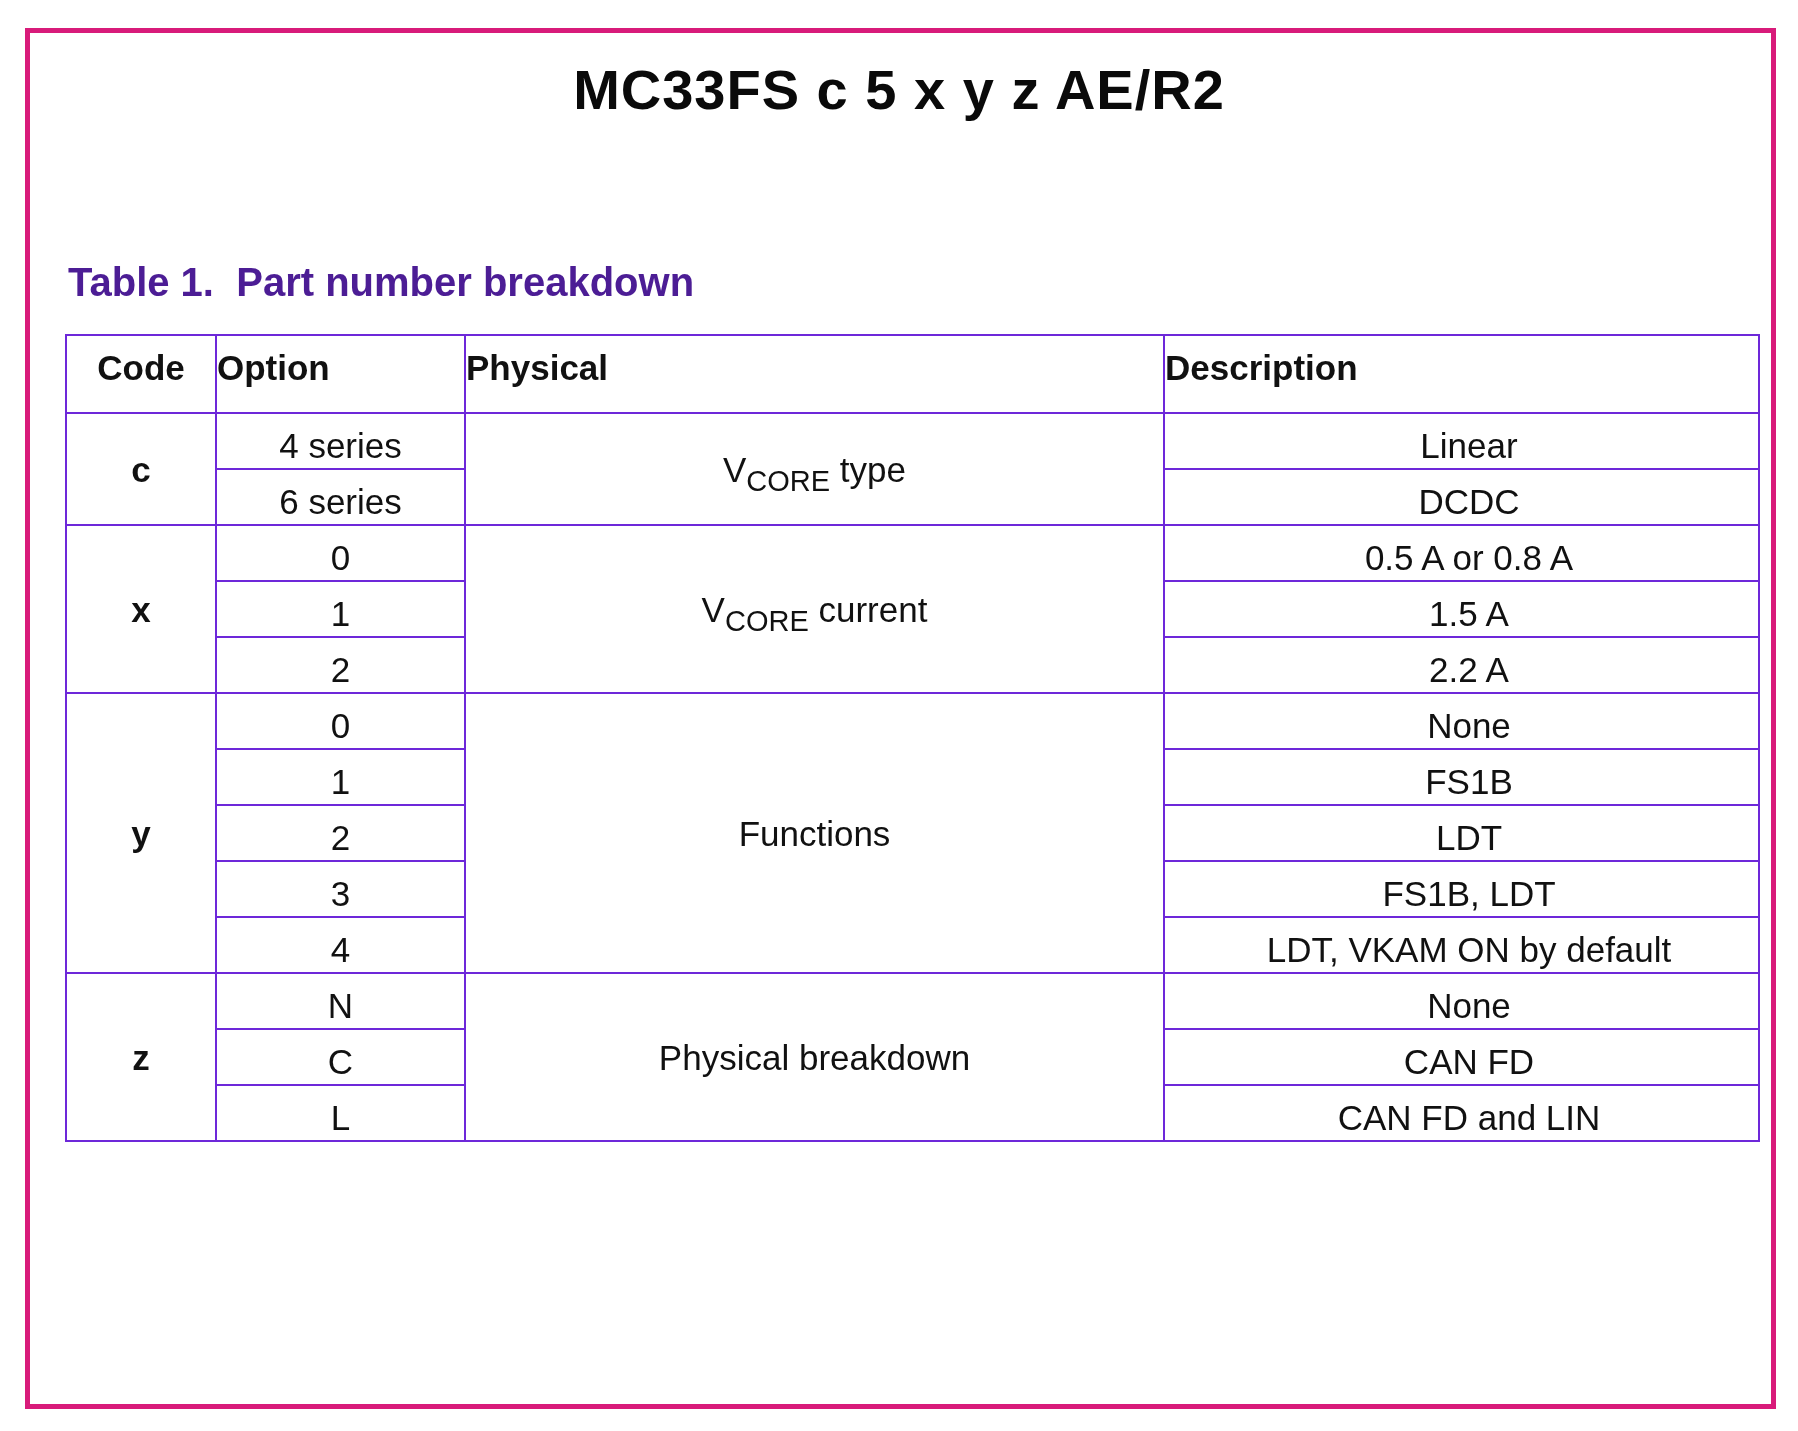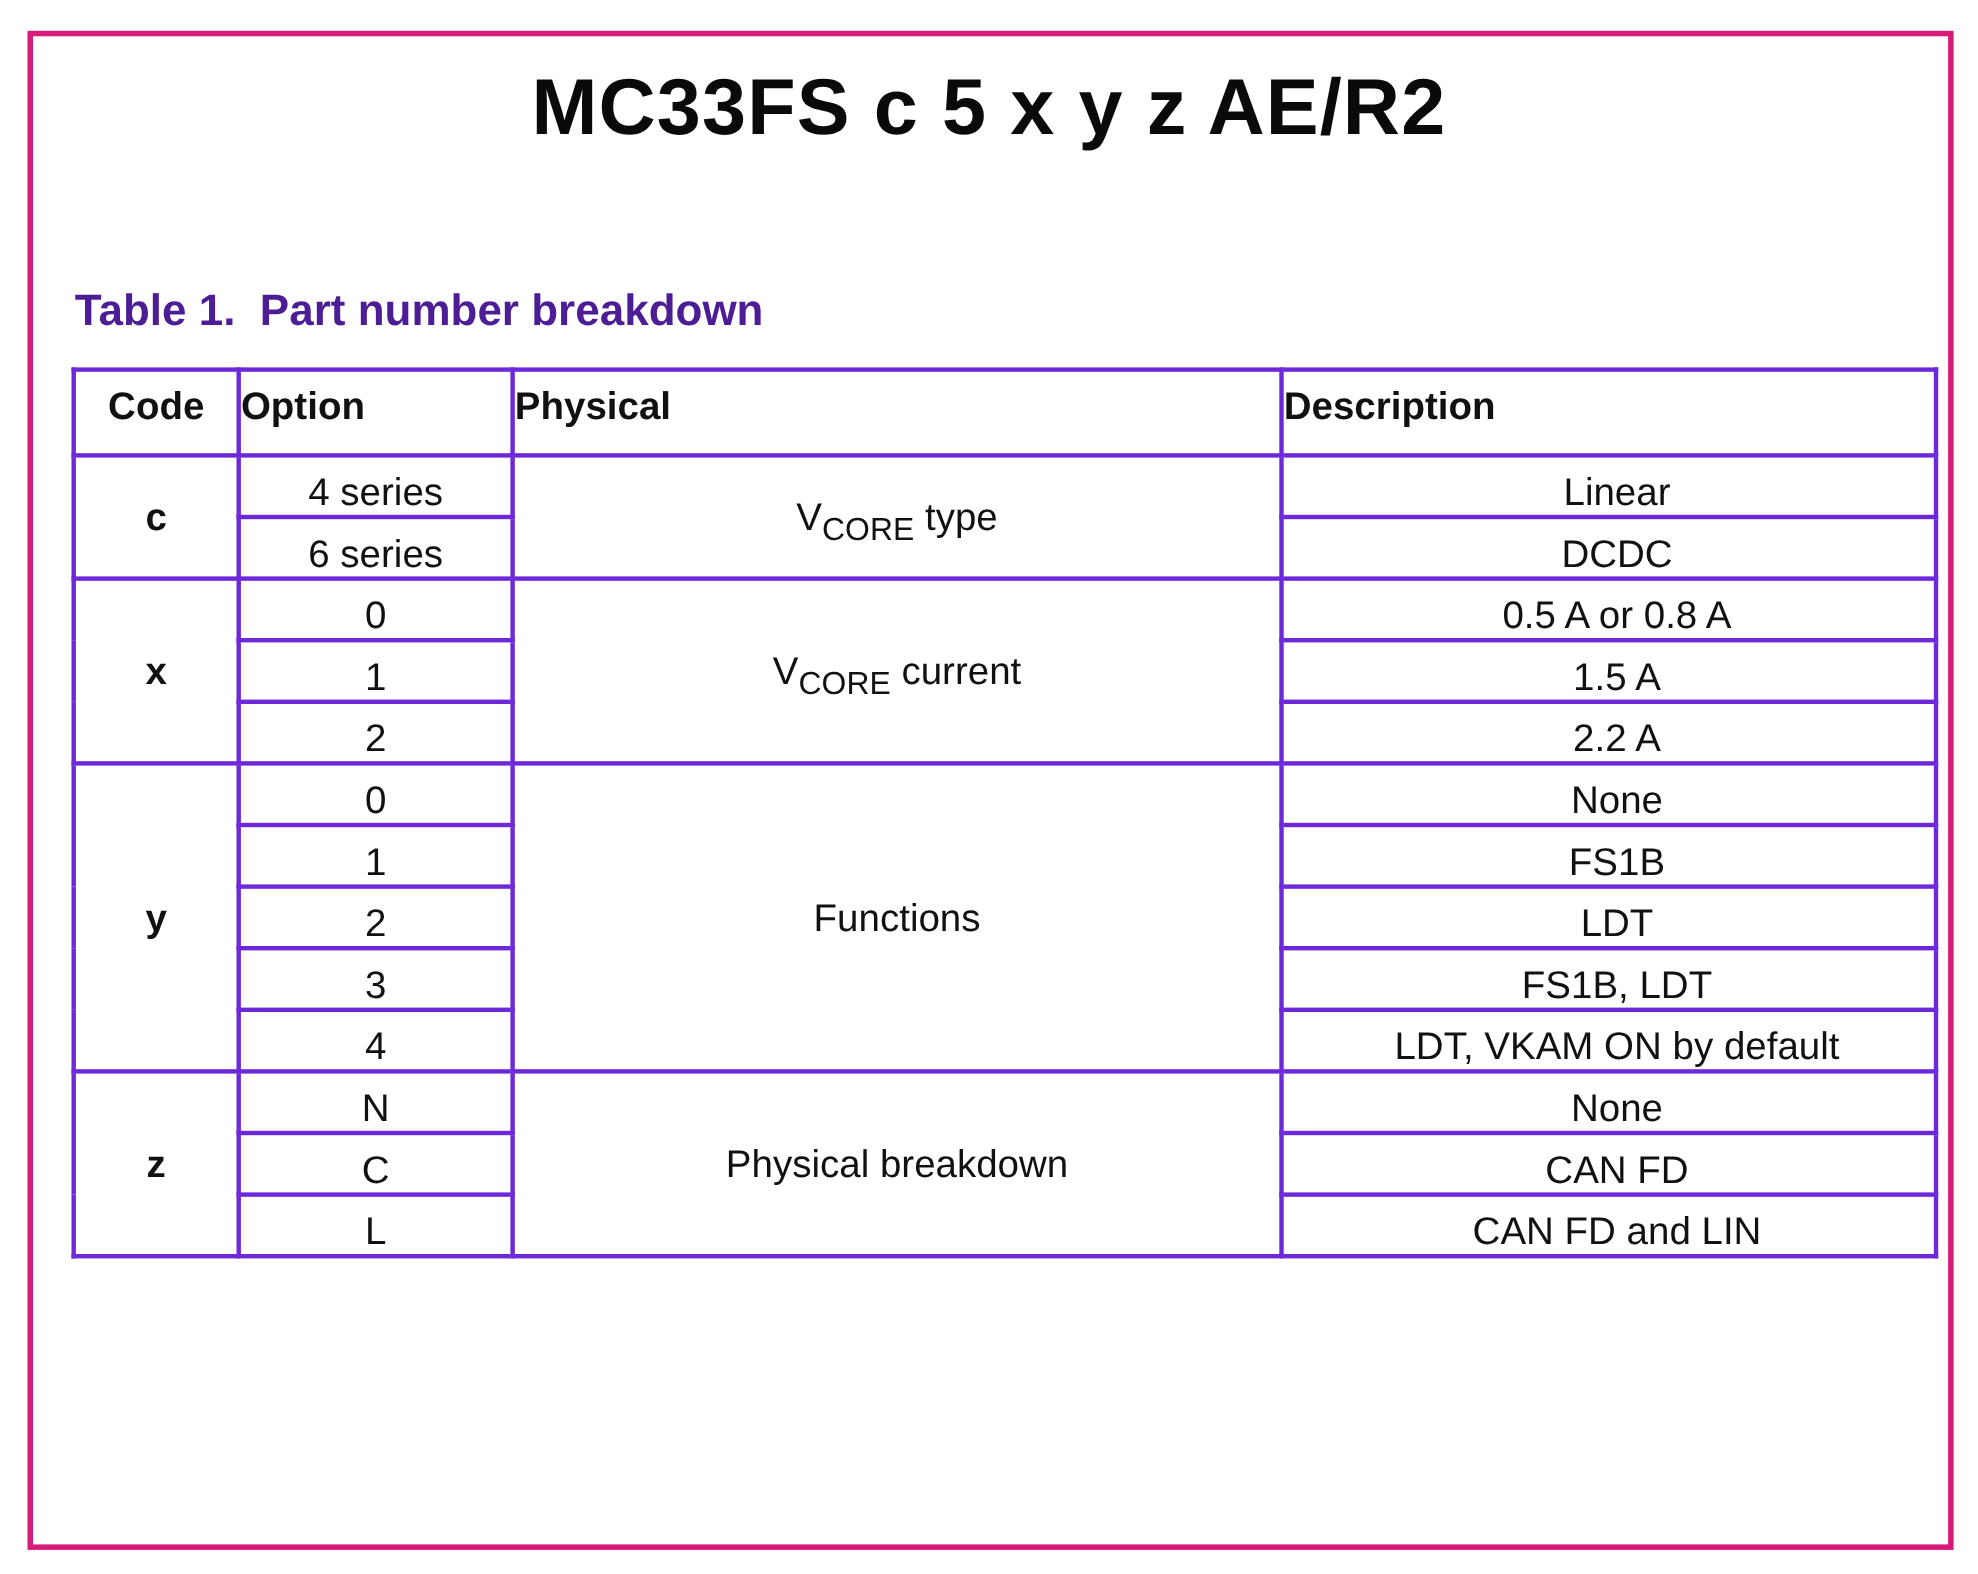--- a/index.html
+++ b/index.html
@@ -23,21 +23,21 @@
       height: 1371px;
       border: 5px solid #d81b7a;
       box-sizing: content-box;
     }
     .title {
       position: absolute;
       left: 0;
       right: 0;
       top: 62px;
       text-align: center;
-      font-size: 72px;
+      font-size: 56px;
       font-weight: bold;
       letter-spacing: 1px;
       line-height: 1;
       color: #0a0a0a;
       white-space: pre;
     }
     .caption {
       position: absolute;
       left: 68px;
       top: 262px;
@@ -53,21 +53,21 @@
       top: 334px;
       width: 1693px;
       border-collapse: collapse;
       table-layout: fixed;
     }
     table.pn col.c-code { width: 150px; }
     table.pn col.c-option { width: 249px; }
     table.pn col.c-variable { width: 699px; }
     table.pn col.c-desc { width: 595px; }
     table.pn th, table.pn td {
-      border: 4px solid #6d28d9;
+      border: 2px solid #6d28d9;
       padding: 0;
       font-size: 35px;
       line-height: 1;
       vertical-align: middle;
     }
     table.pn thead th {
       height: 78px;
       font-weight: bold;
       text-align: left;
       vertical-align: top;

